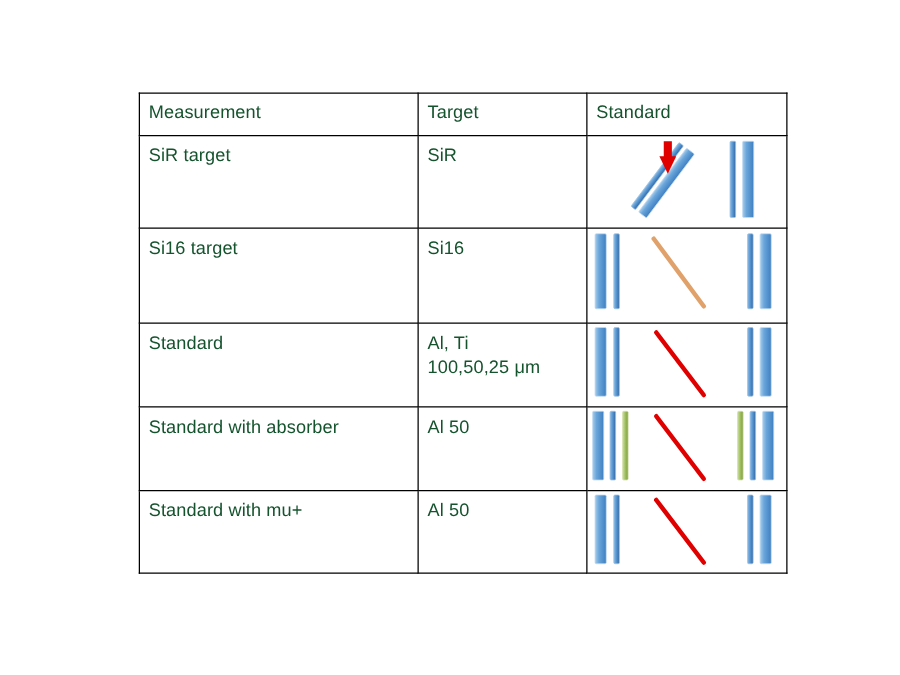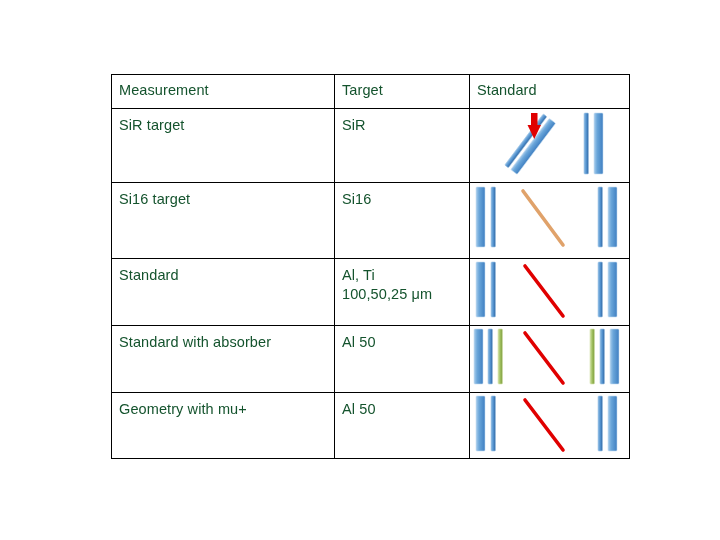--- a/index.html
+++ b/index.html
@@ -245,21 +245,21 @@
               <rect x="130" y="3" width="4.5" height="55" rx="1" fill="url(#gBlueThinD)" stroke="#9dc3e6" stroke-width="0.6"></rect>
               <rect x="140" y="3" width="9" height="55" rx="1" fill="url(#gBlueThickD)" stroke="#c3dcf2" stroke-width="0.6"></rect>
             </g>
           </svg>
         </div>
       </td>
     </tr>
 
     <tr class="row-mu">
       <td>
-        <div class="cell-text">Geometry with mu+</div>
+        <div class="cell-text">Standard with mu+</div>
       </td>
       <td>
         <div class="cell-text">Al 50</div>
       </td>
       <td>
         <div class="geo">
           <svg width="158" height="63" viewBox="0 0 158 63" xmlns="http://www.w3.org/2000/svg">
             <defs>
               <linearGradient id="gBlueThickE" x1="0" y1="0" x2="1" y2="0">
                 <stop offset="0%" stop-color="#a9cdec"></stop>

